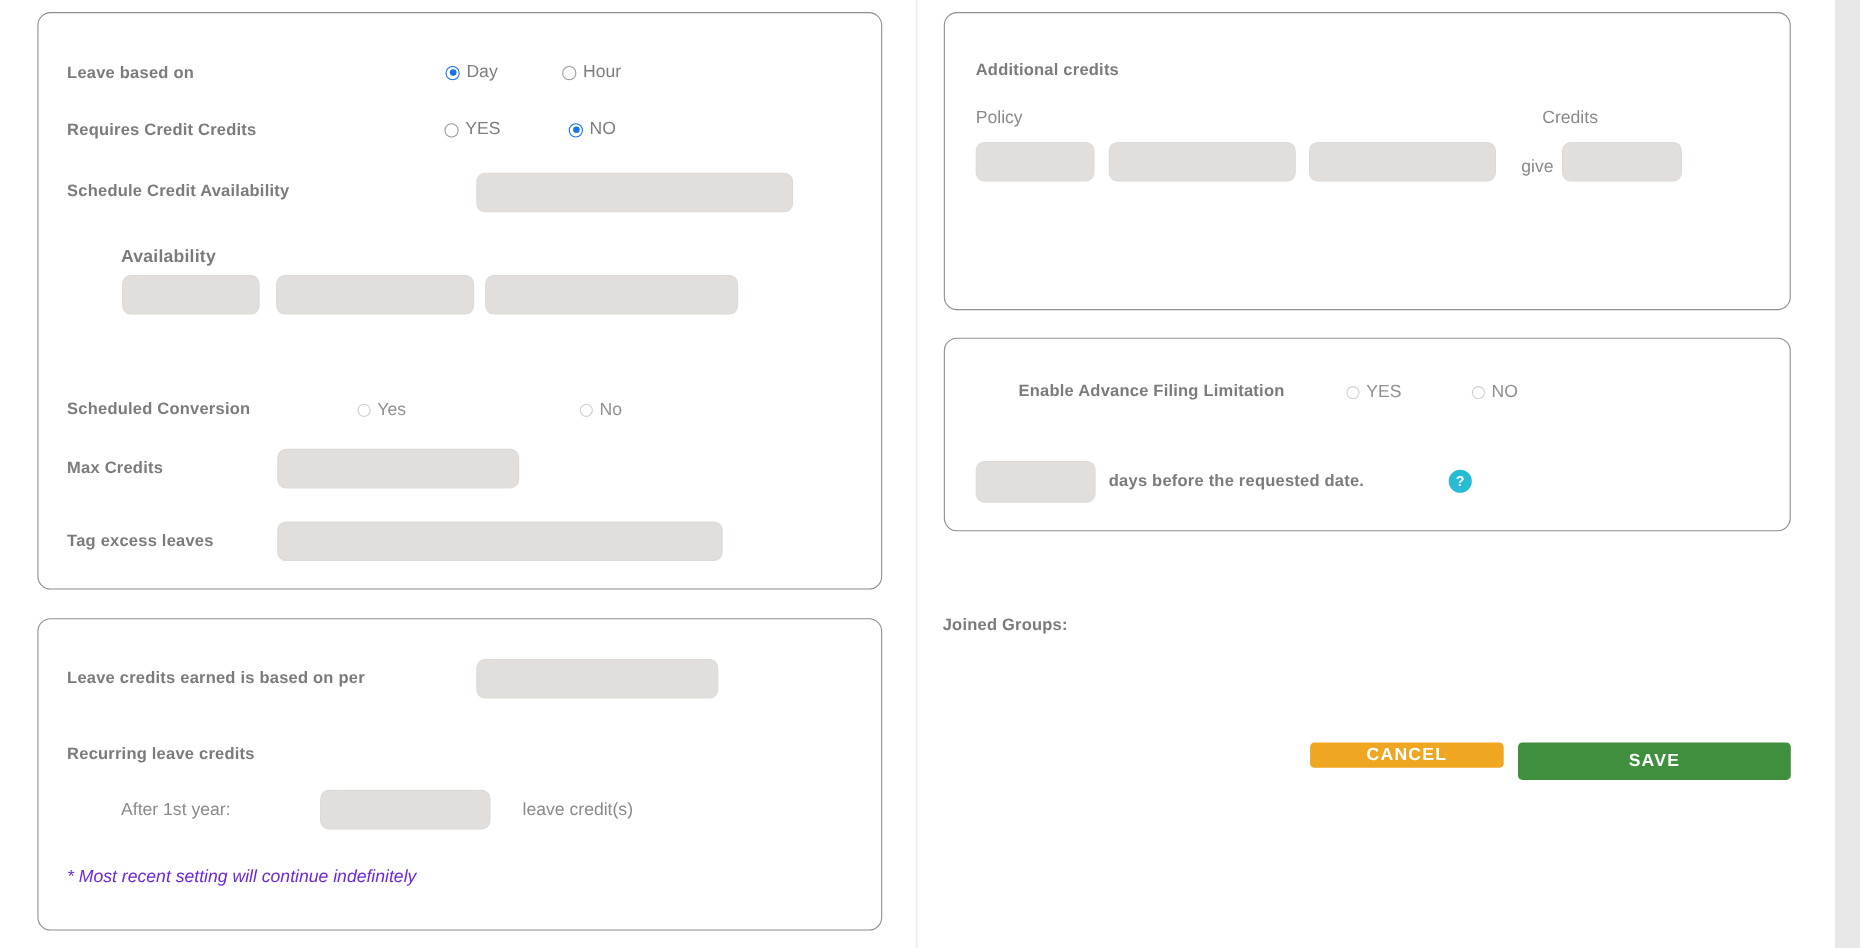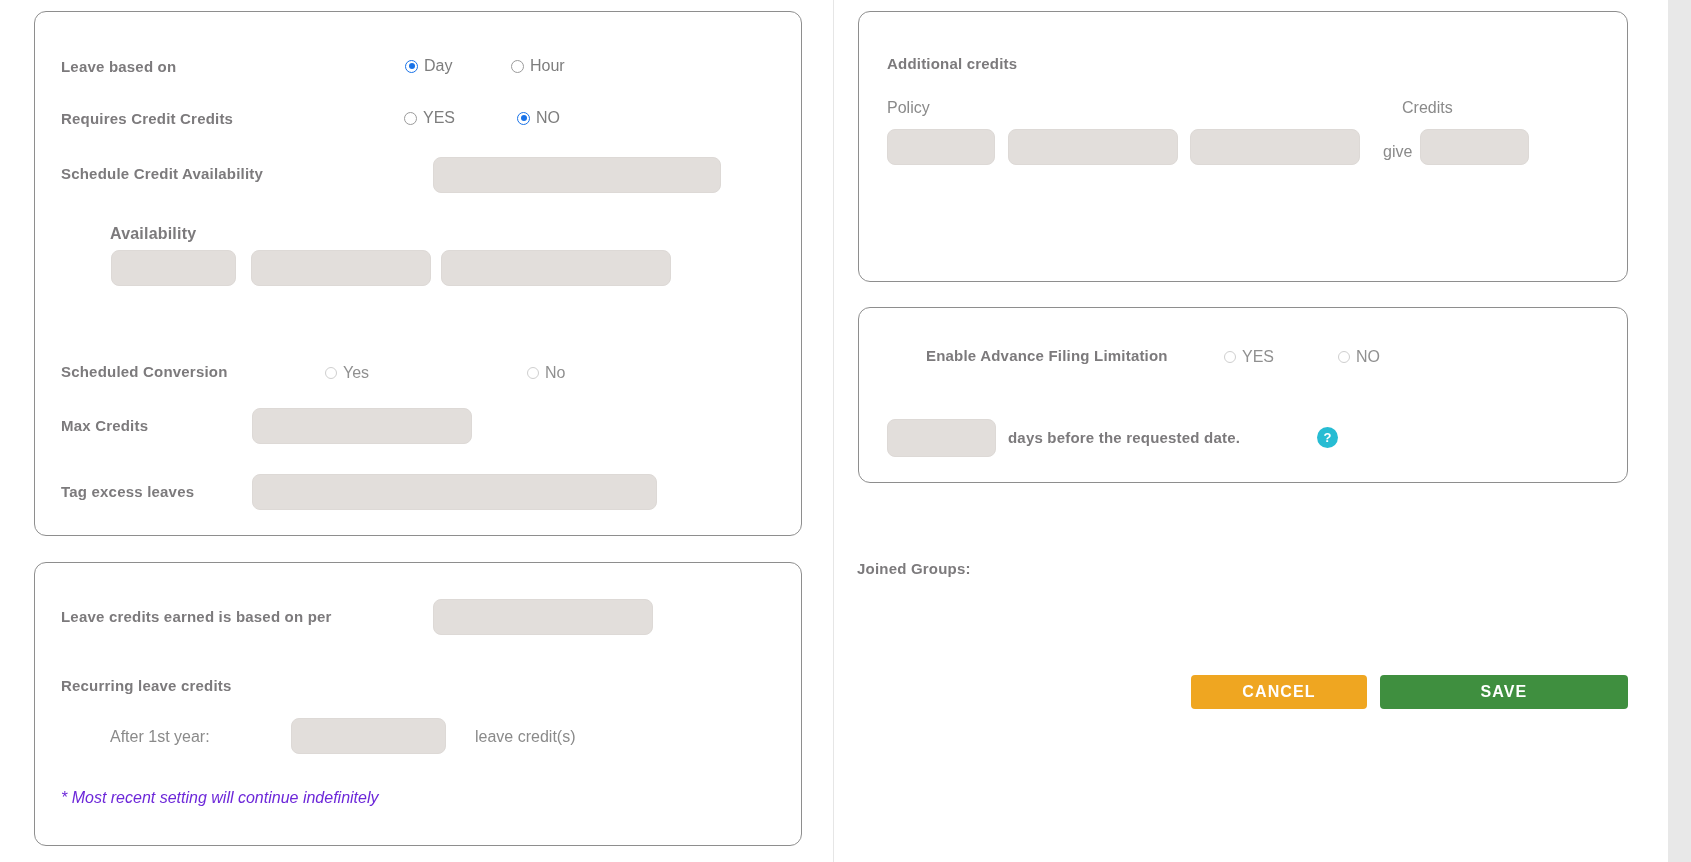--- a/index.html
+++ b/index.html
@@ -131,21 +131,21 @@
     justify-content: center;
   }
   #btn-add-to-group {
     left: 1255px; top: 502px;
     width: 373px; height: 36px;
     background: #27bcd3;
     font-size: 17px;
   }
   #btn-cancel {
     left: 1191px; top: 675px;
-    width: 176px; height: 34px;
+    width: 176px; height: 23px;
     background: #efa621;
     font-size: 16px;
   }
   #btn-save {
     left: 1380px; top: 675px;
     width: 248px; height: 34px;
     background: #3f8f3f;
     font-size: 16px;
   }
 

